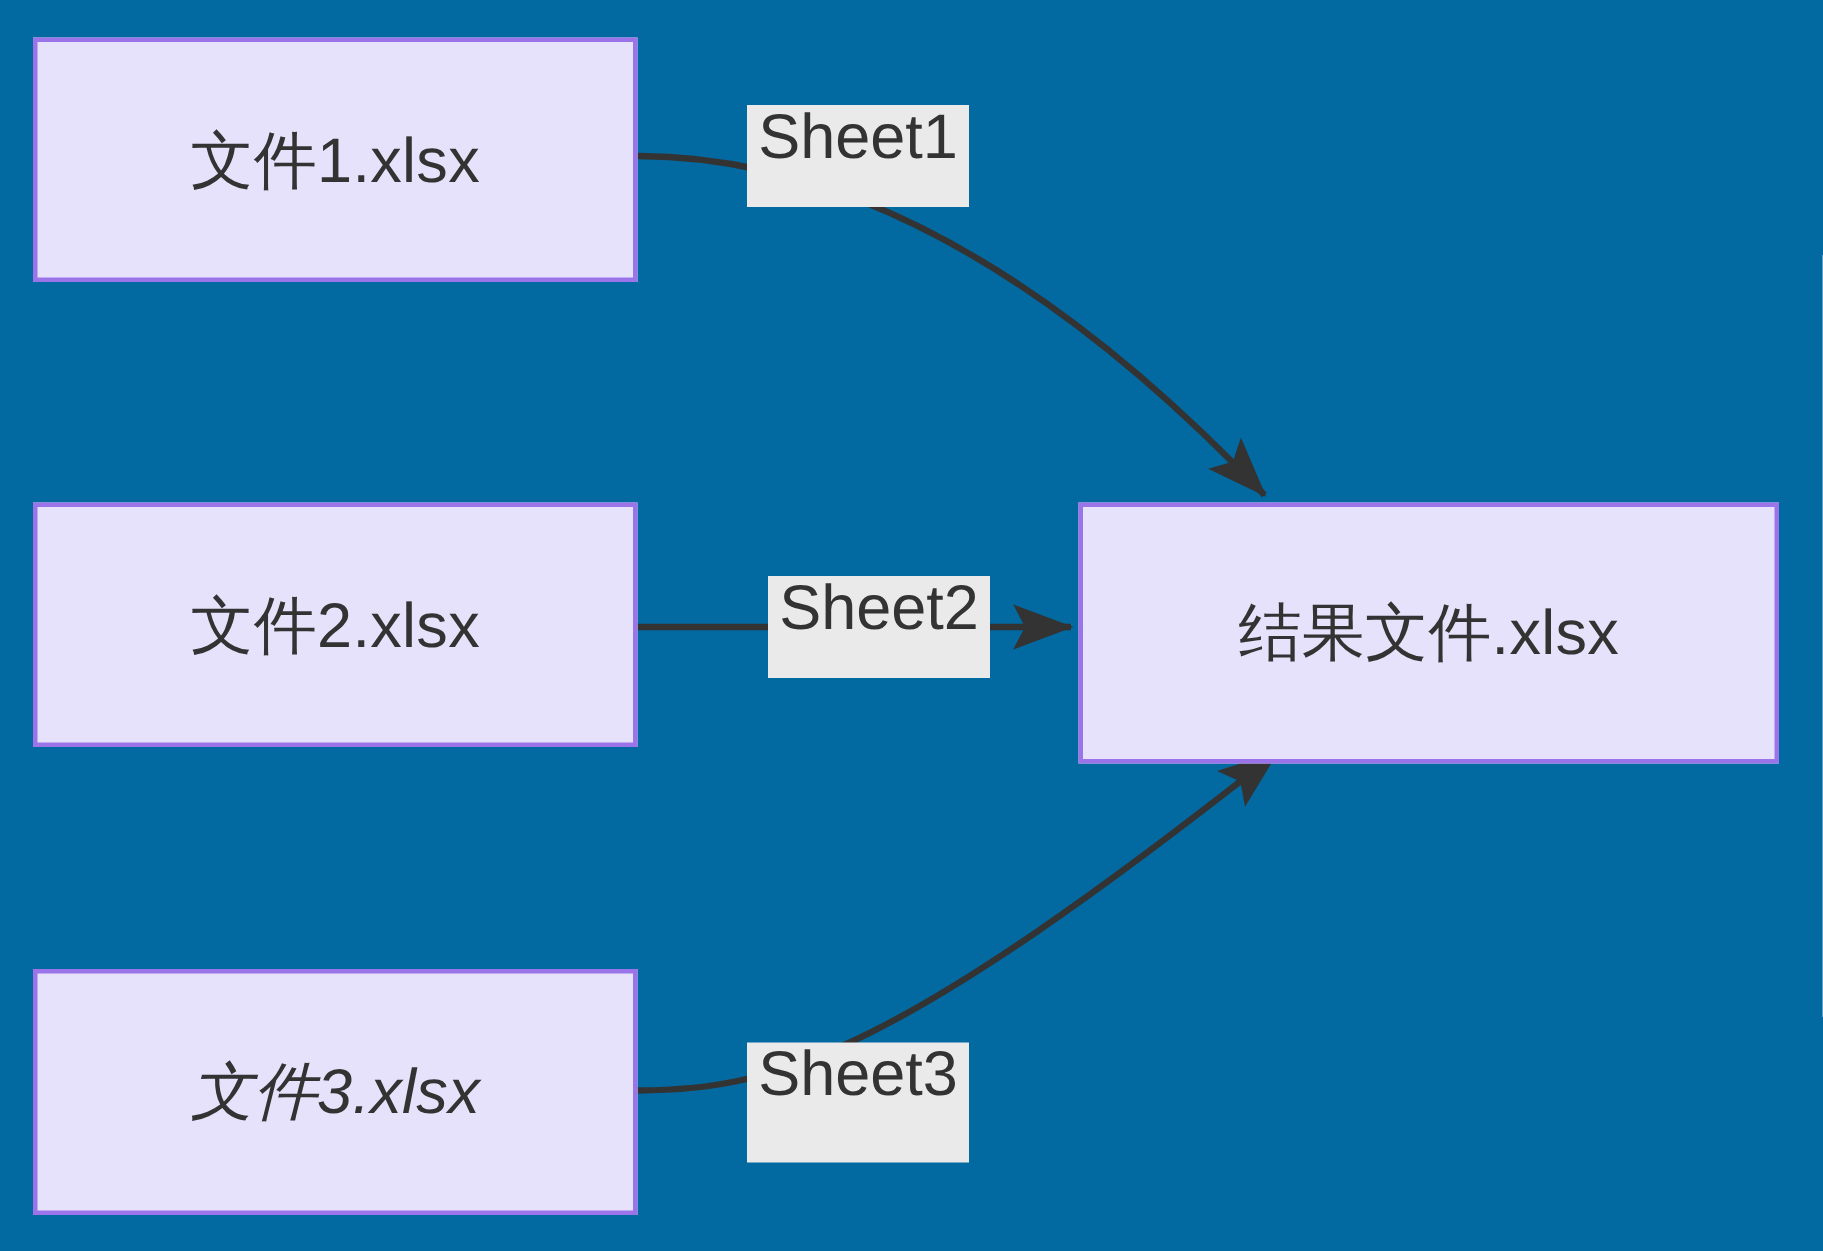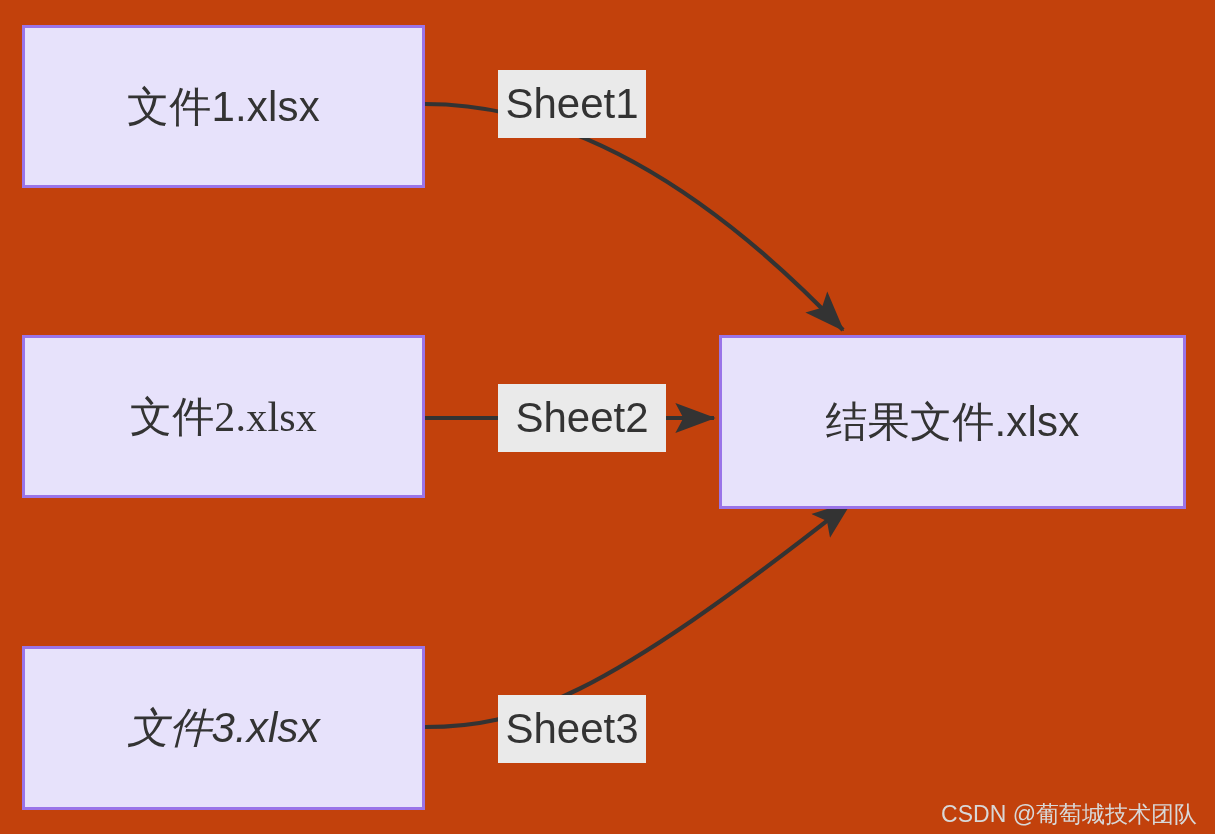--- a/index.html
+++ b/index.html
@@ -14,21 +14,21 @@
     position: relative;
     overflow: hidden;
     font-family: "Liberation Sans", "DejaVu Sans", sans-serif;
   }
   #diagram-canvas {
     position: absolute;
     left: 0;
     top: 0;
     width: 1215px;
     height: 834px;
-    background: #c2410c;
+    background: #0369a1;
   }
   .edge-layer {
     position: absolute;
     left: 0;
     top: 0;
     width: 1215px;
     height: 834px;
     pointer-events: none;
   }
   .node {
@@ -41,39 +41,38 @@
     justify-content: center;
   }
   .node-label {
     color: #333333;
     font-size: 42px;
     line-height: 1;
     letter-spacing: 0.2px;
     white-space: nowrap;
   }
   #node-file1 { left: 22px;  top: 25px;  width: 403px; height: 163px; }
-  #node-file2 { left: 22px;  top: 335px; width: 403px; height: 163px; font-family: Liberation Serif, serif; }
+  #node-file2 { left: 22px;  top: 335px; width: 403px; height: 163px; }
   #node-file3 { left: 22px;  top: 646px; width: 403px; height: 164px; font-style: italic; }
   #node-result { left: 719px; top: 335px; width: 467px; height: 174px; }
 
   .edge-label {
     position: absolute;
     background: #eaeaea;
     color: #333333;
     font-size: 42px;
     line-height: 1;
     display: flex;
-    align-items: center;
     justify-content: center;
     white-space: nowrap;
     box-sizing: border-box;
   }
   #edge-label-sheet1 { left: 498px; top: 70px;  width: 148px; height: 68px; }
-  #edge-label-sheet2 { left: 498px; top: 384px; width: 168px; height: 68px; }
-  #edge-label-sheet3 { left: 498px; top: 695px; width: 148px; height: 68px; }
+  #edge-label-sheet2 { left: 512px; top: 384px; width: 148px; height: 68px; }
+  #edge-label-sheet3 { left: 498px; top: 695px; width: 148px; height: 80px; }
 
   #watermark {
     position: absolute;
     right: 18px;
     bottom: 8px;
     color: #d8d8d8;
     font-size: 23px;
     line-height: 1;
     white-space: nowrap;
     user-select: none;
@@ -119,15 +118,14 @@
   </div>
 
   <div class="edge-label" id="edge-label-sheet2">
     <span>Sheet2</span>
   </div>
 
   <div class="edge-label" id="edge-label-sheet3">
     <span>Sheet3</span>
   </div>
 
-  <div id="watermark">CSDN @葡萄城技术团队</div>
 
 </div>
 
 </body></html>

